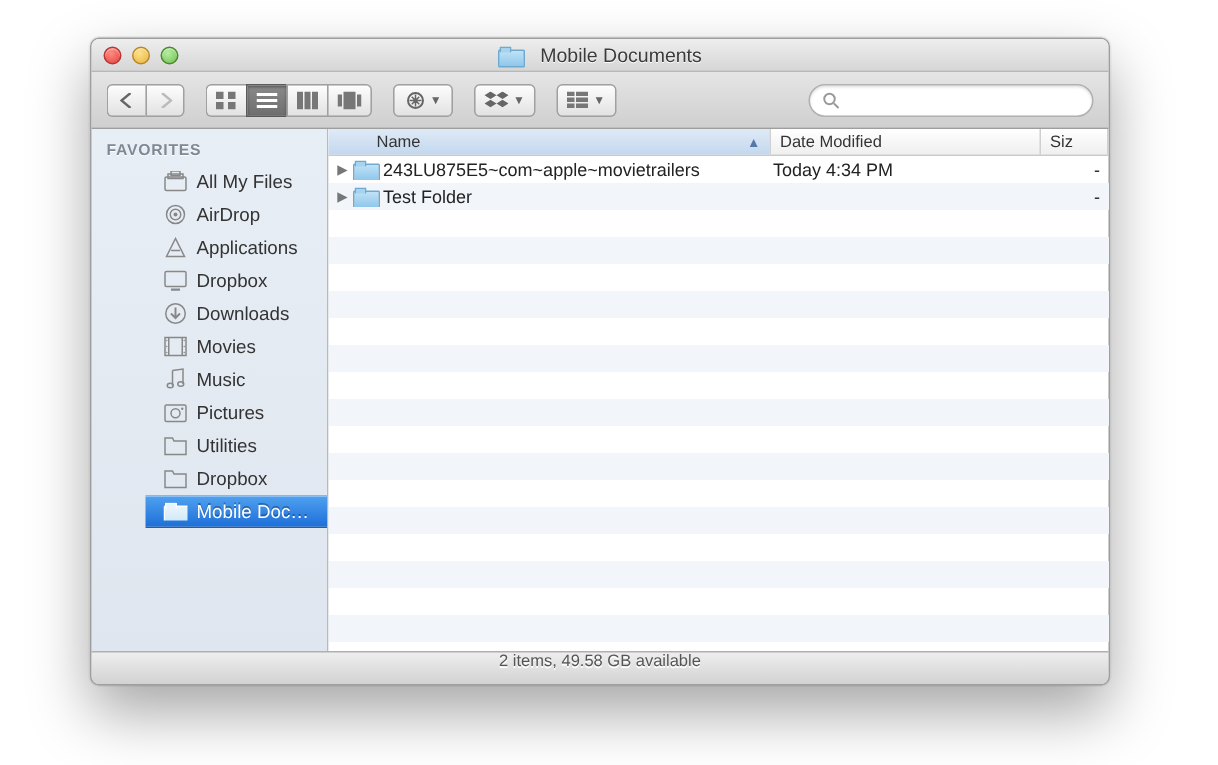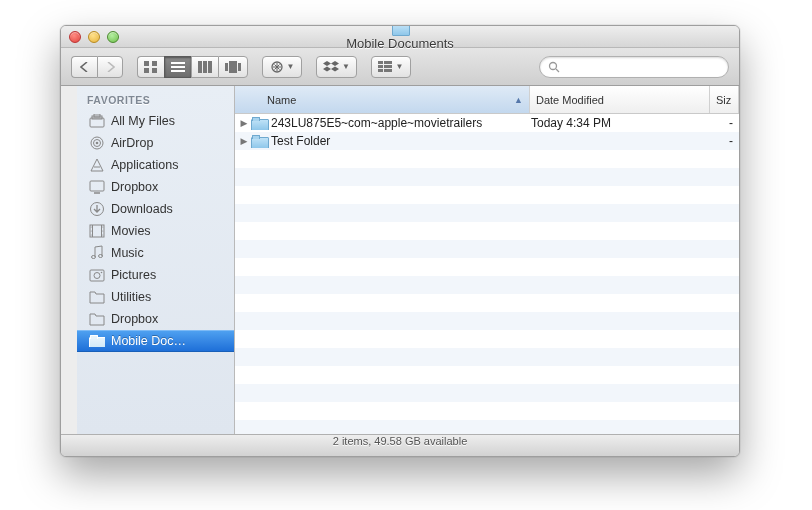--- a/index.html
+++ b/index.html
@@ -39,23 +39,22 @@
     width: 12px; height: 12px; border-radius: 50%;
     border: 1px solid rgba(0,0,0,0.25);
     box-shadow: inset 0 1px 1px rgba(255,255,255,0.5);
   }
   .tl.red { background: radial-gradient(circle at 40% 35%, #ff8b82, #e0443e); border-color:#b33;}
   .tl.yellow { background: radial-gradient(circle at 40% 35%, #ffe08a, #e6b43c); border-color:#b88a1f;}
   .tl.green { background: radial-gradient(circle at 40% 35%, #b4eea1, #6fbf4a); border-color:#4b8a2f;}
   .title-center {
     position:absolute; left:0; right:0; text-align:center;
     font-size:13px; color:#3a3a3a; text-shadow:0 1px 0 #fff;
-    display:flex; align-items:center; justify-content:flex-start; gap:2px;
+    display:flex; align-items:center; justify-content:center; gap:12px;
     pointer-events:none;
-    flex-direction:column;
   }
   .toolbar {
     height: 38px;
     background: linear-gradient(#e5e5e5, #cfcfcf);
     border-bottom: 1px solid #9e9e9e;
     display: flex;
     align-items: center;
     padding: 0 10px;
     gap: 14px;
   }
@@ -87,21 +86,21 @@
     border:1px solid #b0b0b0;
     border-radius:11px;
     background:#fff;
     display:flex; align-items:center;
     padding: 0 8px;
     box-shadow: inset 0 1px 2px rgba(0,0,0,0.15);
     color:#888;
   }
   .search svg { margin-right:4px; }
   .body {
-    flex:1; display:flex; overflow:hidden;padding-left:16px;
+    flex:1; display:flex; overflow:hidden;
   }
   .sidebar {
     width: 158px;
     background: linear-gradient(#e8eef5, #dfe6ef);
     border-right: 1px solid #b9b9b9;
     overflow-y:auto;
     padding-top:4px;
   }
   .sb-header {
     font-size:10.5px;
@@ -114,34 +113,35 @@
   .sb-item {
     display:flex; align-items:center;
     height:22px;
     padding: 0 6px 0 12px;
     gap:6px;
     font-size:12.5px;
     color:#333;
     white-space:nowrap;
     overflow:hidden;
     text-overflow:ellipsis;
+    margin-left:36px;
   }
   .sb-item .icon { width:16px; height:16px; flex-shrink:0; display:flex; align-items:center; justify-content:center;}
   .sb-item.selected {
     background: linear-gradient(#4ea0f0, #1e6fd8);
     color:#fff;
     text-shadow:0 -1px 0 rgba(0,0,0,0.3);
     border-top:1px solid #7cbaf6;
     border-bottom:1px solid #185fb8;
   }
   .sb-item.selected span { overflow:hidden; text-overflow:ellipsis;}
   .main { flex:1; display:flex; flex-direction:column; background:#fff; }
   .columns {
     display:flex;
-    height:28px;
+    height:18px;
     background: linear-gradient(#ffffff, #efefef);
     border-bottom:1px solid #c9c9c9;
     font-size:11px;
     color:#333;
     align-items:center;
   }
   .col {
     height:100%;
     display:flex; align-items:center;
     border-right:1px solid #d0d0d0;

